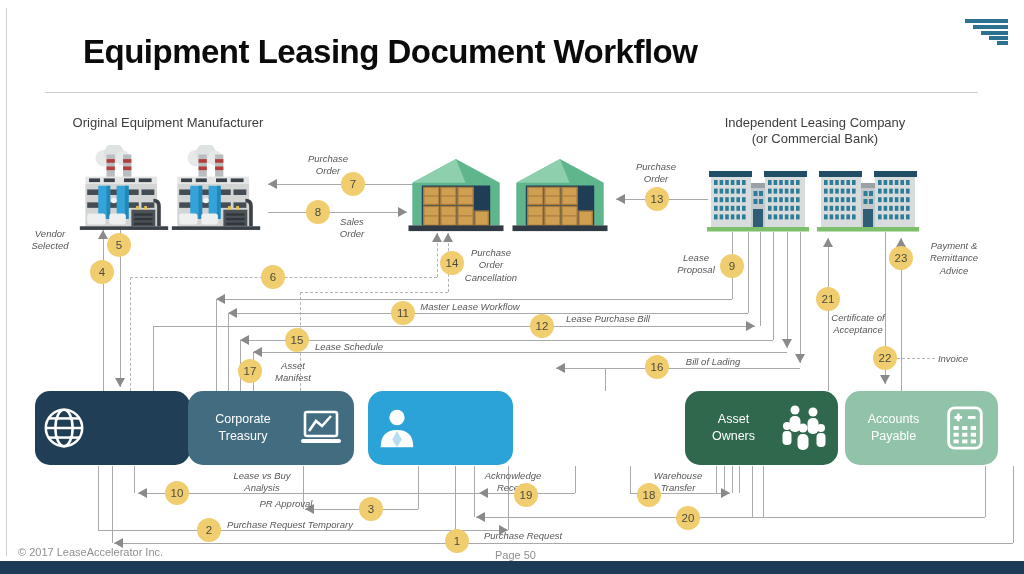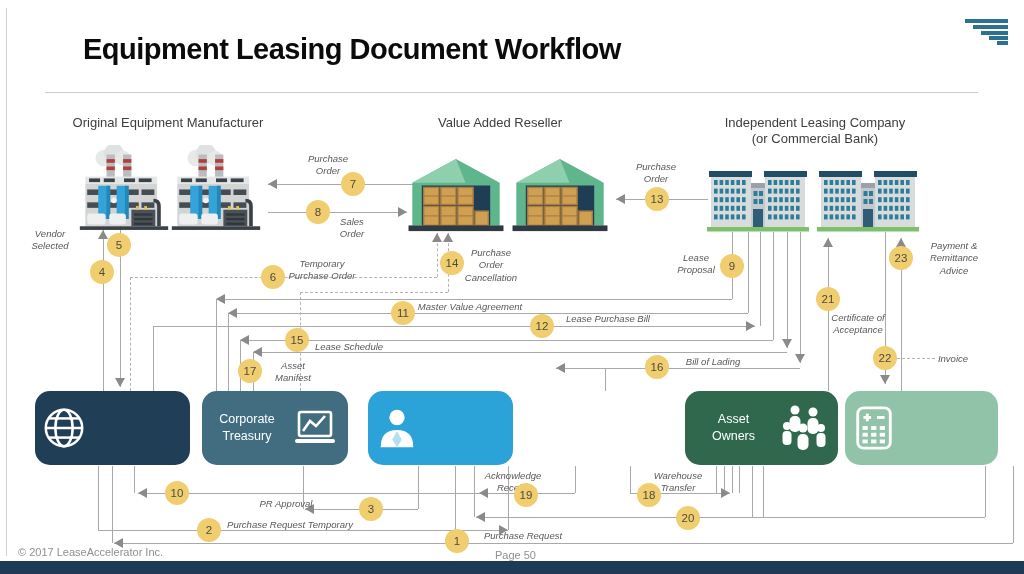--- a/index.html
+++ b/index.html
@@ -1,19 +1,19 @@
 <!DOCTYPE html>
 <html><head>
 <meta charset="utf-8">
 <style>
   html,body{margin:0;padding:0;background:#e9e9e9;}
   .canvas{position:relative;width:1024px;height:574px;background:#ffffff;overflow:hidden;
           font-family:"Liberation Sans",sans-serif;}
   .left-border{position:absolute;left:6px;top:8px;width:1px;height:548px;background:#d0d0d0;}
-  .title{position:absolute;left:83px;top:33px;font-size:29px;font-weight:bold;color:#0b0b0b;letter-spacing:-0.5px;}
+  .title{position:absolute;left:83px;top:33px;font-size:33px;font-weight:bold;color:#0b0b0b;letter-spacing:-0.5px;}
   .title-rule{position:absolute;left:45px;top:92px;width:933px;height:1px;background:#cccccc;}
   .logo{position:absolute;}
   .logo .bar{position:absolute;background:#2d7191;height:4px;}
   .section-title{position:absolute;font-size:13px;color:#3d3d3d;text-align:center;white-space:pre-line;line-height:1.2;}
   .hline{position:absolute;height:1px;background:#a9a9a9;z-index:1;}
   .vline{position:absolute;width:1px;background:#a9a9a9;z-index:1;}
   .dashh{position:absolute;height:0;border-top:1px dashed #b3b3b3;z-index:1;}
   .dashv{position:absolute;width:0;border-left:1px dashed #b3b3b3;z-index:1;}
   .arrow{position:absolute;width:0;height:0;z-index:2;}
   .arrow.l{border-top:5px solid transparent;border-bottom:5px solid transparent;border-right:9px solid #8a8a8a;}
@@ -45,21 +45,20 @@
 
   <div class="logo">
     <div class="bar" style="left:965px;top:19px;width:43px;"></div>
     <div class="bar" style="left:973px;top:25px;width:35px;"></div>
     <div class="bar" style="left:981px;top:31px;width:27px;"></div>
     <div class="bar" style="left:989px;top:36px;width:19px;"></div>
     <div class="bar" style="left:997px;top:41px;width:11px;"></div>
   </div>
 
   <div class="section-title" style="left:58px;top:115px;width:220px;">Original Equipment Manufacturer</div>
-  <div class="section-title" style="left:400px;top:115px;width:200px;">Value Added Reseller</div>
   <div class="section-title" style="left:700px;top:115px;width:230px;">Independent Leasing Company
 (or Commercial Bank)</div>
 
   <div class="icon-wrap" id="factory-1" style="left:78px;top:145px;">
   <svg width="92" height="88" viewBox="0 0 100 95">
     <circle cx="28" cy="14" r="9" fill="#e7e9e9"></circle>
         <circle cx="39" cy="9" r="11" fill="#dfe2e2"></circle>
         <circle cx="49" cy="14" r="8" fill="#e7e9e9"></circle>
     <rect x="31" y="10" width="9" height="26" fill="#b9bdbf"></rect>
         <rect x="31" y="15" width="9" height="4" fill="#b23f3b"></rect>
@@ -343,21 +342,21 @@
           <g fill="none" stroke="#fff" stroke-width="2.6">
         <circle cx="24" cy="24" r="19"></circle>
             <ellipse cx="24" cy="24" rx="9" ry="19"></ellipse>
         <line x1="5" y1="24" x2="43" y2="24"></line>
             <line x1="8" y1="14" x2="40" y2="14"></line>
             <line x1="8" y1="34" x2="40" y2="34"></line>
       </g>
         </svg>
     </span>
   </div>
-  <div class="box" style="left:202px;width:146px;background:#426c80;">
+  <div class="box" style="left:188px;width:166px;background:#426c80;">
     <div class="box-label">Corporate
 Treasury</div>
     <span class="box-icon">
       <svg width="48" height="44" viewBox="0 0 48 44">
           <g fill="none" stroke="#fff" stroke-width="2.6">
         <rect x="8" y="6" width="32" height="24" rx="2"></rect>
         <polyline points="12,25 19,15 25,20 34,10"></polyline>
       </g>
           <rect x="4" y="33" width="40" height="4" rx="2" fill="#fff"></rect>
         </svg>
@@ -384,20 +383,22 @@
         <circle cx="7" cy="22" r="4"></circle>
           <rect x="2.5" y="27" width="9" height="14" rx="4"></rect>
         <circle cx="23" cy="24" r="4.5"></circle>
           <rect x="17.5" y="30" width="11" height="16" rx="5"></rect>
         <circle cx="41" cy="24" r="4"></circle>
           <rect x="36.5" y="29" width="9" height="14" rx="4"></rect>
       </svg>
     </span>
   </div>
   <div class="box" style="left:845px;width:153px;background:#90c3a7;">
+    <div class="box-label">Accounts
+Payable</div>
     <span class="box-icon">
       <svg width="46" height="46" viewBox="0 0 48 48">
         <rect x="7" y="3" width="34" height="42" rx="6" fill="none" stroke="#fff" stroke-width="3"></rect>
         <line x1="13" y1="13" x2="21" y2="13" stroke="#fff" stroke-width="3"></line>
         <line x1="17" y1="9" x2="17" y2="17" stroke="#fff" stroke-width="3"></line>
         <line x1="27" y1="13" x2="35" y2="13" stroke="#fff" stroke-width="3"></line>
         <g fill="#fff">
           <rect x="12" y="22" width="5.5" height="4"></rect>
             <rect x="21" y="22" width="5.5" height="4"></rect>
             <rect x="30" y="22" width="5.5" height="4"></rect>
@@ -501,34 +502,34 @@
     <div class="flabel" style="left:468px;top:530px;width:110px;">Purchase Request</div>
     <div class="badge" style="left:197px;top:518px;">2</div>
     <div class="flabel" style="left:200px;top:519px;width:180px;">Purchase Request Temporary</div>
     <div class="badge" style="left:359px;top:497px;">3</div>
     <div class="flabel" style="left:241px;top:498px;width:90px;">PR Approval</div>
     <div class="badge" style="left:90px;top:260px;">4</div>
     <div class="flabel" style="left:15px;top:228px;width:70px;">Vendor
 Selected</div>
     <div class="badge" style="left:107px;top:233px;">5</div>
     <div class="badge" style="left:261px;top:265px;">6</div>
-    <div class="flabel" style="left:267px;top:258px;width:110px;">Temporary
-Purchase Order</div>
     <div class="badge" style="left:341px;top:172px;">7</div>
     <div class="flabel" style="left:293px;top:153px;width:70px;">Purchase
 Order</div>
     <div class="badge" style="left:306px;top:200px;">8</div>
     <div class="flabel" style="left:322px;top:216px;width:60px;">Sales
 Order</div>
     <div class="badge" style="left:720px;top:254px;">9</div>
     <div class="flabel" style="left:663px;top:252px;width:66px;">Lease
 Proposal</div>
     <div class="badge" style="left:165px;top:481px;">10</div>
+    <div class="flabel" style="left:212px;top:470px;width:100px;">Lease vs Buy
+Analysis</div>
     <div class="badge" style="left:391px;top:301px;">11</div>
-    <div class="flabel" style="left:385px;top:301px;width:170px;">Master Value Agreement</div>
+    <div class="flabel" style="left:385px;top:301px;width:170px;">Master Lease Workflow</div>
     <div class="badge" style="left:530px;top:314px;">12</div>
     <div class="flabel" style="left:533px;top:313px;width:150px;">Lease Purchase Bill</div>
     <div class="badge" style="left:645px;top:187px;">13</div>
     <div class="flabel" style="left:621px;top:161px;width:70px;">Purchase
 Order</div>
     <div class="badge" style="left:440px;top:251px;">14</div>
     <div class="flabel" style="left:446px;top:247px;width:90px;">Purchase
 Order
 Cancellation</div>
     <div class="badge" style="left:285px;top:328px;">15</div>

